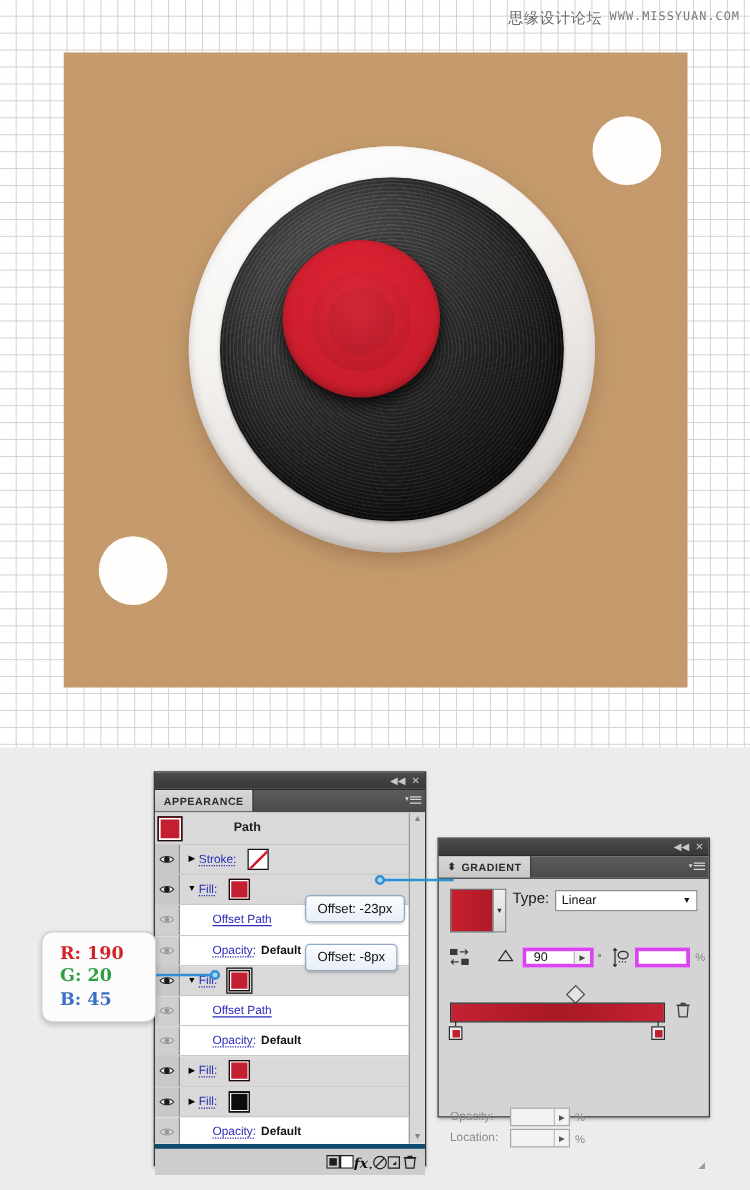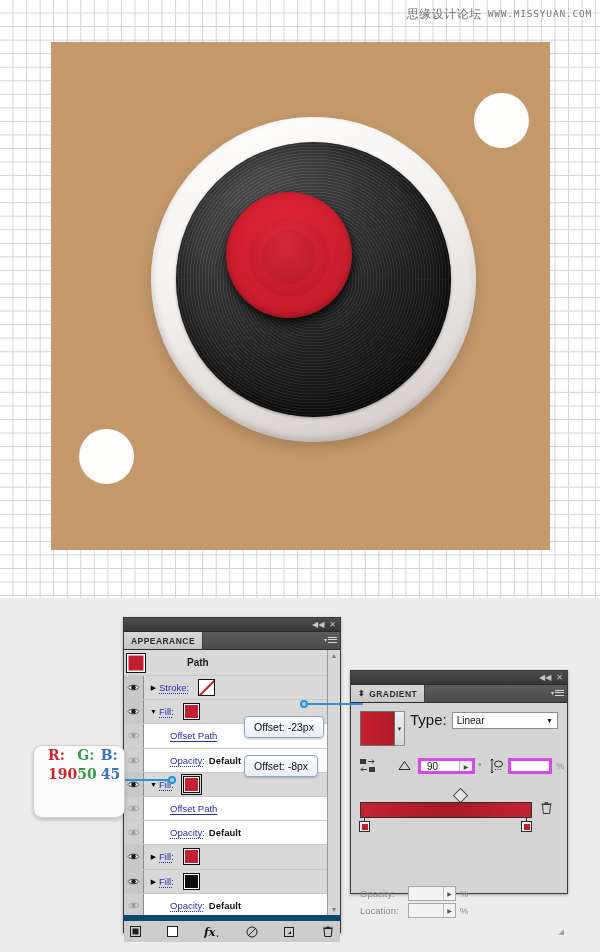--- a/index.html
+++ b/index.html
@@ -169,41 +169,41 @@
     transform:rotate(-45deg);
   }
   .swatch.sel{outline:1.5px solid #111;outline-offset:1.5px;}
   .header-thumb{
     width:20px;height:20px;border:1.5px solid #111;background:#c41f30;margin-left:2px;box-sizing:border-box;
     box-shadow:0 0 0 1.5px #fff inset;
   }
   .header-title{font-size:10px;font-weight:bold;color:#1b1b1b;margin-left:12px;padding-left:29px;}
   .indent{margin-left:22px;}
   #app-footer{
-    height:21px;background:#cdcdcd;border-top:6px solid #0c4a6e;
-    display:flex;align-items:center;justify-content:space-between;padding:0 6px;
+    height:21px;background:#cdcdcd;border-top:4px solid #0c4a6e;
+    display:flex;align-items:center;justify-content:flex-end;padding:0 6px;
   }
   .foot-ico{color:#1f1f1f;display:flex;align-items:center;justify-content:center;}
 
   
   .tooltip{
     position:absolute;background:linear-gradient(to bottom,#fbfdff,#e9eff6);
     border:1px solid #8fa9c4;border-radius:4px;
     font-size:10.5px;color:#111;padding:4px 9px;white-space:nowrap;
     box-shadow:0 1px 2px rgba(0,0,0,.22);z-index:25;
   }
   #tooltip-offset-23{left:244px;top:716px;}
   #tooltip-offset-8{left:244px;top:755px;}
 
   
   #rgb-callout{
     position:absolute;left:33px;top:745px;width:92px;height:73px;
     background:#fcfcfc;border:1px solid #cfcfcf;border-radius:9px;
     box-shadow:0 2px 4px rgba(0,0,0,.20);
-    display:flex;flex-direction:row;justify-content:center;padding-left:14px;box-sizing:border-box;
+    display:flex;flex-direction:column;justify-content:center;padding-left:14px;box-sizing:border-box;
     z-index:25;
   }
   #rgb-callout div{font-size:14px;font-weight:bold;line-height:1.33;font-family:"DejaVu Serif", serif;}
   .c-r{color:#d2232a;}
   .c-g{color:#2f9e45;}
   .c-b{color:#3b6fc4;}
 
   
   .connector{position:absolute;height:2px;background:#2f8fd6;z-index:24;}
   .connector .knob{
@@ -221,21 +221,21 @@
   .grad-row1{display:flex;align-items:flex-start;gap:0;}
   #grad-swatch{
     width:35px;height:35px;border:1px solid #6e6e6e;
     background:linear-gradient(to right,#c6202f,#b01a27);box-sizing:border-box;
   }
   #grad-swatch-arrow{
     width:10px;height:35px;background:linear-gradient(to bottom,#f0f0f0,#d6d6d6);
     border:1px solid #8d8d8d;border-left:none;box-sizing:border-box;
     display:flex;align-items:center;justify-content:center;font-size:6px;color:#333;
   }
-  .fld-label{font-size:15px;color:#1a1a1a;margin:0 5px;}
+  .fld-label{font-size:12px;color:#1a1a1a;margin:0 5px;}
   #type-select{
     flex:1;height:17px;background:#fff;border:1px solid #8d8d8d;
     display:flex;align-items:center;justify-content:space-between;
     font-size:10px;color:#111;padding:0 4px;box-sizing:border-box;margin-top:1px;
   }
   .grad-row2{display:flex;align-items:center;margin-top:12px;gap:0;}
   #reverse-ico{width:18px;height:16px;display:flex;align-items:center;justify-content:center;}
   #angle-ico{margin-left:22px;color:#2a2a2a;font-size:10px;}
   .numfield{
     display:flex;align-items:center;background:#fff;border:3px solid #d946ef;height:16px;box-sizing:border-box;
@@ -512,21 +512,21 @@
 
 <div class="connector" id="conn-top">
     <span class="knob"></span>
   </div>
 <div class="connector" id="conn-bottom">
     <span class="knob"></span>
   </div>
 
 <div id="rgb-callout">
   <div class="c-r">R: 190</div>
-  <div class="c-g">G: 50</div>
+  <div class="c-g">G: 20</div>
   <div class="c-b">B: 45</div>
 </div>
 
 <div class="panel" id="gradient-panel">
 
   <div class="panel-titlebar">
     <span class="tb-btn">◀◀</span>
     <span class="tb-btn">✕</span>
   </div>
 

